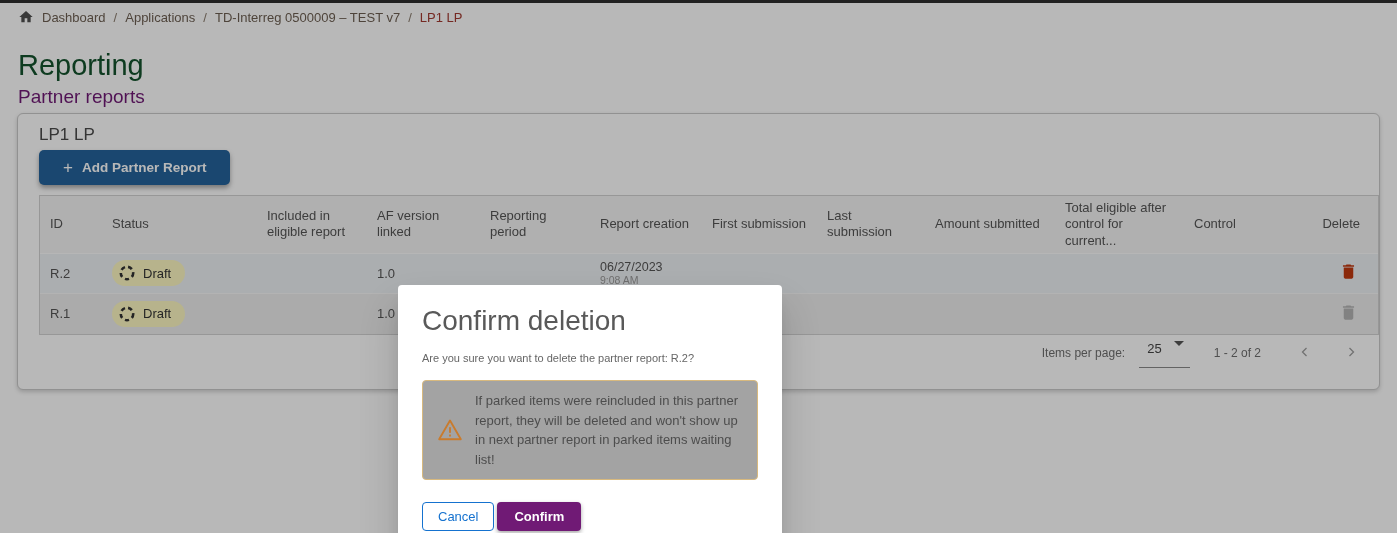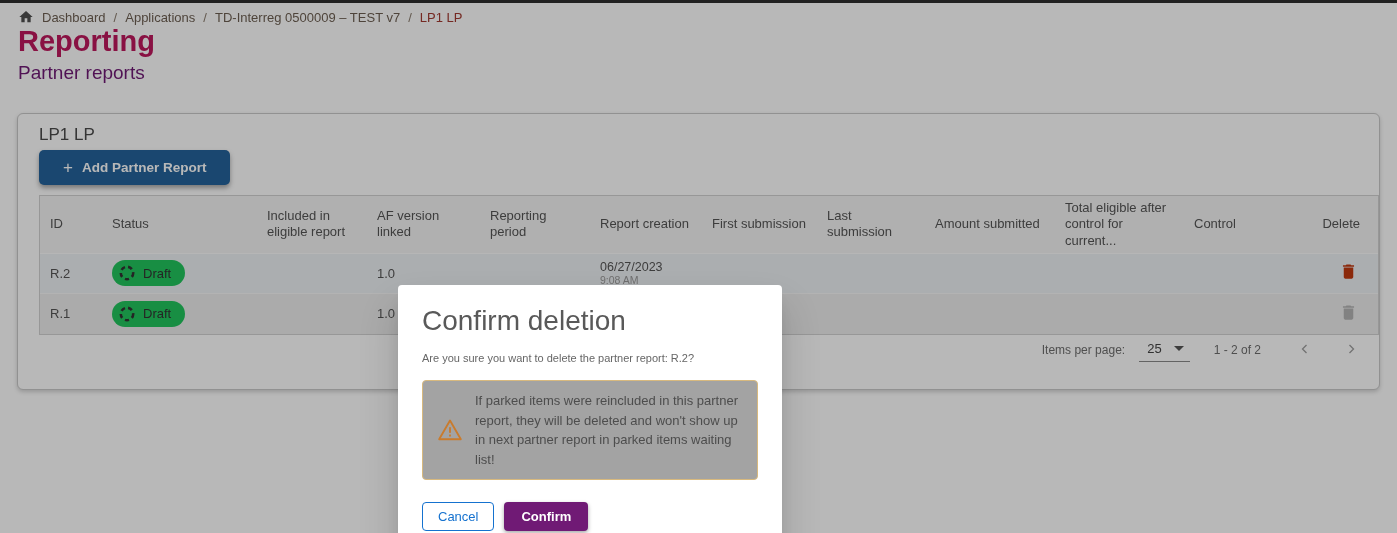--- a/index.html
+++ b/index.html
@@ -12,21 +12,21 @@
     color:#444;
   }
   .top-strip { height:3px; background:#2f2f2f; width:100%; }
 
   
   .breadcrumb { display:flex; align-items:center; gap:8px; padding:6px 0 0 18px; font-size:13px; color:#6d5f52; }
   .breadcrumb .sep { color:#8a7c6e; }
   .crumb { cursor:pointer; }
   .crumb-last { color:#a23a31; }
 
-  .page-title { font-size:29px; font-weight:700; color:#be185d; margin:0 0 0 18px; }
+  .page-title { font-size:29px; font-weight:400; color:#14532d; margin:24px 0 0 18px; }
   .page-subtitle { font-size:19px; font-weight:400; color:#701a75; margin:4px 0 0 18px; }
 
   
   .card {
     position:absolute; left:17px; top:113px; width:1363px; height:277px;
     background:#fff; border:1px solid #c9c9c9; border-radius:6px;
     box-shadow:0 2px 4px rgba(0,0,0,0.18);
   }
   .card-title { position:absolute; left:21px; top:11px; font-size:17px; color:#4a4a4a; }
   .add-btn {
@@ -45,39 +45,39 @@
   .thead { background:#f4f4f4; min-height:42px; color:#636363; font-size:12.5px; border-bottom:1px solid #fdfdfd; }
   .thead .cell { line-height:1.25; }
   .cell { padding:4px 10px; font-size:13px; color:#555; }
   .cell.right { text-align:right; padding-right:18px; }
   .drow { min-height:40px; }
   .drow.row-0 { background:#eef1f4; border-bottom:1px solid #f8f8f8; }
   .drow.row-1 { background:#ededed; }
 
   .badge {
     display:inline-flex; align-items:center; gap:7px;
-    background:#22c55e; border-radius:13px; padding:4px 14px 4px 6px;
+    background:#fef9c3; border-radius:13px; padding:4px 14px 4px 6px;
     font-size:13px; color:#333;
   }
   .date-main { font-size:12.5px; color:#555; }
   .date-sub { font-size:10.5px; color:#999; }
 
   .trash-btn { background:none; border:none; cursor:pointer; padding:2px; }
   .trash-red { fill:#c13a10; }
   .trash-gray { fill:#b5b5b5; }
 
   
   .paginator {
     position:absolute; right:12px; top:224px;
     display:flex; align-items:center; gap:14px;
     font-size:12px; color:#6e6e6e;
   }
   .ipp-select {
-    display:inline-flex; align-items:center; gap:12px;
-    border-bottom:1px solid #8a8a8a; padding:3px 6px 5px 8px;
+    display:inline-flex; align-items:flex-start; gap:12px;
+    border-bottom:1px solid #8a8a8a; padding:3px 6px 11px 8px;
     font-size:13px; color:#444; cursor:pointer;
   }
   .caret-down { width:0; height:0; border-left:5px solid transparent; border-right:5px solid transparent; border-top:5px solid #555; }
   .range-label { margin:0 14px 0 10px; }
   .pg-btn { background:none; border:none; cursor:pointer; padding:4px 10px; }
 
   
   .overlay { position:absolute; inset:0; background:rgba(0,0,0,0.28); z-index:10; }
   .modal {
     position:absolute; left:398px; top:285px; width:384px; min-height:234px;
@@ -85,21 +85,21 @@
     box-shadow:0 11px 15px -7px rgba(0,0,0,.2), 0 24px 38px 3px rgba(0,0,0,.14);
     padding:20px 24px 24px 24px;
   }
   .modal-title { font-size:28px; font-weight:400; color:#595959; }
   .modal-message { font-size:11px; color:#666; margin-top:15px; }
   .warning-box {
     margin-top:16px; background:#a3a3a3; border:1px solid #d8b97e; border-radius:4px;
     padding:10px 14px; display:flex; align-items:center; gap:12px;
     font-size:13px; color:#4d4d4d; line-height:1.5;
   }
-  .modal-actions { margin-top:22px; display:flex; gap:10px; }
+  .modal-actions { margin-top:22px; display:flex; gap:3px; }
   .btn-cancel {
     background:#fff; border:1px solid #1572cf; color:#1572cf; border-radius:4px;
     font-family:inherit; font-size:13px; padding:6px 15px; cursor:pointer;
   }
   .btn-confirm {
     background:#701a75; border:none; color:#fff; border-radius:4px;
     font-family:inherit; font-size:13px; font-weight:bold; padding:6px 17px; cursor:pointer;
     box-shadow:0 2px 4px rgba(0,0,0,0.35);
   }
 </style>

